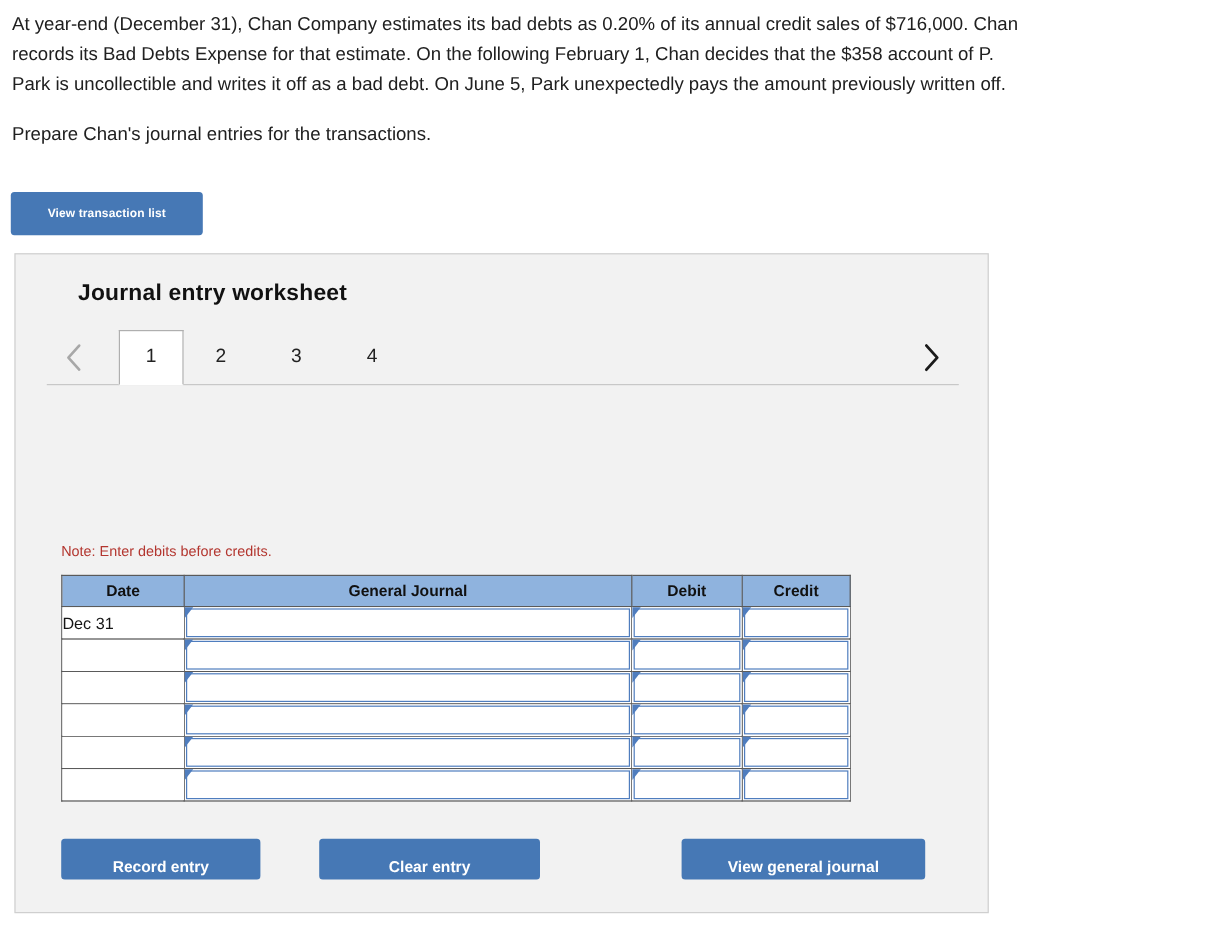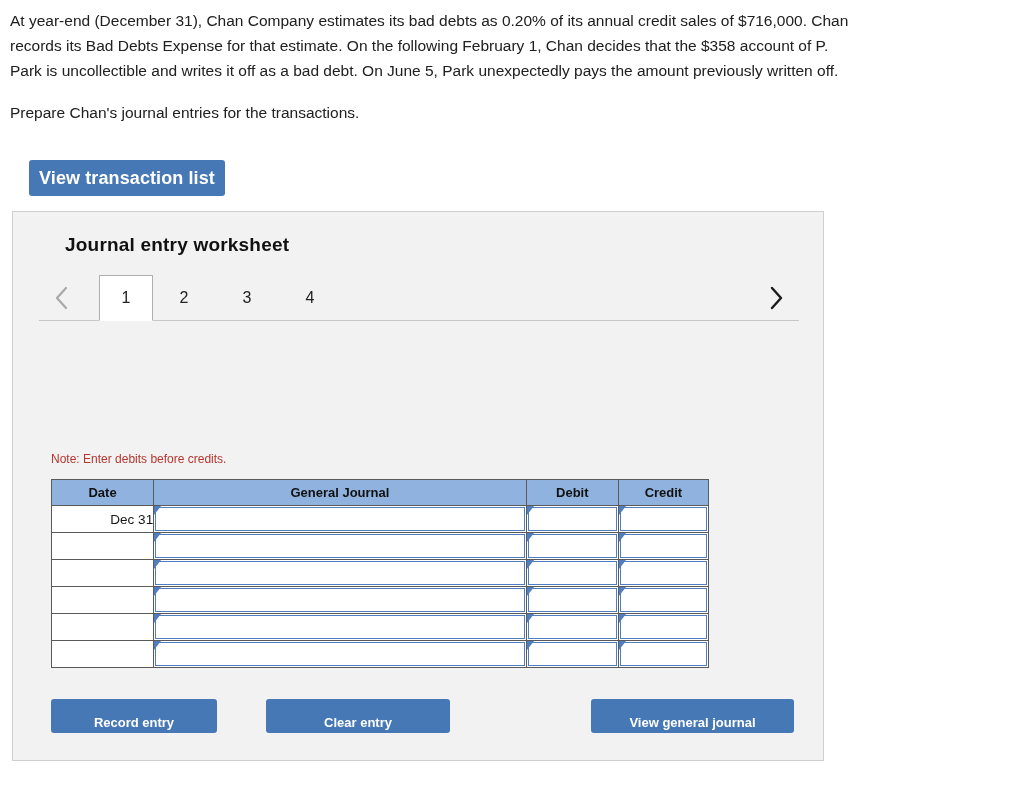--- a/index.html
+++ b/index.html
@@ -26,30 +26,30 @@
     line-height: 25px;
     color: #202020;
     white-space: nowrap;
   }
   .problem .line { display: block; }
   .problem .spacer { display: block; height: 17px; }
 
   
   .view-transaction-btn {
     position: absolute;
-    left: 29px;
+    left: 9px;
     top: 160px;
-    width: 196px;
+    width: 160px;
     height: 36px;
     background: #4678B5;
     border: none;
     border-radius: 3px;
     color: #ffffff;
     font-family: "Liberation Sans", sans-serif;
-    font-size: 18px;
+    font-size: 10px;
     font-weight: bold;
     letter-spacing: .1px;
     cursor: pointer;
     padding: 0;
   }
 
   
   .worksheet-panel {
     position: absolute;
     left: 12px;
@@ -193,21 +193,21 @@
     padding: 0;
     box-sizing: border-box;
     position: relative;
   }
   .col-date    { width: 102px; }
   .col-journal { width: 372px; }
   .col-debit   { width: 92px; }
   .col-credit  { width: 90px; }
 
   .cell-date {
-    text-align: right;
+    text-align: left;
     color: #151515;
   }
   
   .cell-input {
     padding: 0;
   }
   .cell-input .inner {
     position: absolute;
     left: 1px;
     top: 1px;
@@ -237,21 +237,21 @@
     border-radius: 3px;
     color: #ffffff;
     font-family: "Liberation Sans", sans-serif;
     font-size: 13px;
     font-weight: bold;
     cursor: pointer;
     padding: 16px;
   }
   .btn-record  { left: 38px;  top: 487px; width: 166px; }
   .btn-clear   { left: 253px; top: 487px; width: 184px; }
-  .btn-viewgj  { left: 578px; top: 487px; width: 203px; }
+  .btn-viewgj  { left: 555px; top: 487px; width: 203px; }
 </style>
 </head>
 <body>
 
 <div class="problem">
   <span class="line">At year-end (December 31), Chan Company estimates its bad debts as 0.20% of its annual credit sales of $716,000. Chan</span>
   <span class="line">records its Bad Debts Expense for that estimate. On the following February 1, Chan decides that the $358 account of P.</span>
   <span class="line">Park is uncollectible and writes it off as a bad debt. On June 5, Park unexpectedly pays the amount previously written off.</span>
   <span class="spacer"></span>
   <span class="line">Prepare Chan's journal entries for the transactions.</span>

